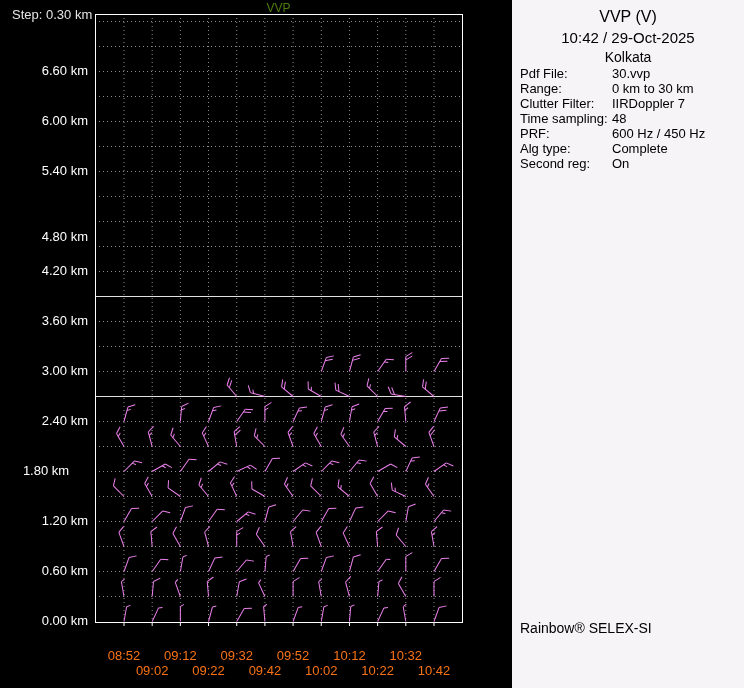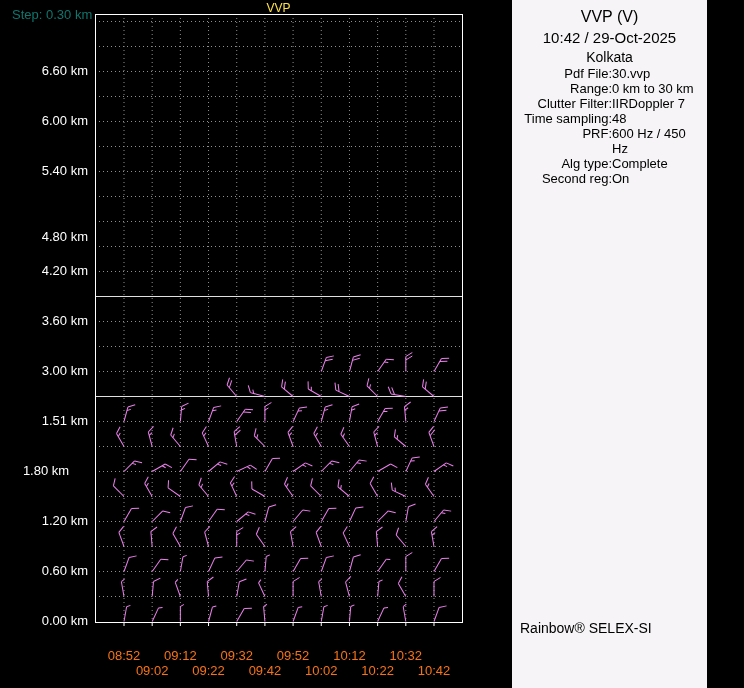--- a/index.html
+++ b/index.html
@@ -1,34 +1,34 @@
 <!DOCTYPE html>
 <html><head>
 <meta charset="utf-8">
 <style>
   html,body{margin:0;padding:0;background:#000;}
   #app{position:relative;width:744px;height:688px;background:#000;overflow:hidden;
        font-family:"Liberation Sans",sans-serif;}
   
   #chart{position:absolute;left:0;top:0;width:512px;height:688px;background:#000;}
   #chart-title{position:absolute;left:95px;top:1px;width:367px;text-align:center;
-       color:#fde047;font-size:12px;}
-  #step-label{position:absolute;left:12px;top:7px;color:#0f766e;font-size:13px;}
+       color:#4d7c0f;font-size:12px;}
+  #step-label{position:absolute;left:12px;top:7px;color:#e5e5e5;font-size:13px;}
   .ylab{position:absolute;left:4px;width:84px;text-align:right;color:#fff;font-size:13px;}
   .xlab{position:absolute;width:56px;text-align:center;color:#f97316;font-size:13px;}
   #plot-svg{position:absolute;left:0;top:0;}
   
-  #panel{position:absolute;left:512px;top:0;width:195px;height:688px;background:#f6f4f6;
+  #panel{position:absolute;left:512px;top:0;width:232px;height:688px;background:#f6f4f6;
        color:#000;}
   .p-title{margin-top:8px;text-align:center;font-size:16px;}
   .p-dt{margin-top:3px;text-align:center;font-size:15px;}
   .p-site{margin-top:3px;text-align:center;font-size:14px;}
   #panel-params{position:absolute;left:8px;top:66px;right:2px;font-size:13px;line-height:15px;}
   .prow{display:flex;}
-  .plabel{width:92px;flex:0 0 92px;text-align:right;}
+  .plabel{width:92px;flex:0 0 92px;}
   .pvalue{flex:1;}
   .p-footer{position:absolute;left:8px;top:620px;font-size:14px;}
 </style>
 </head>
 <body>
 
 <div id="app">
 
   <div id="chart">
     <div id="chart-title">VVP</div>
@@ -623,21 +623,21 @@
         </g>
       </svg>
     <div id="y-axis-labels">
         <div class="ylab" style="top: 63px;">6.60 km</div>
         <div class="ylab" style="top: 113px;">6.00 km</div>
         <div class="ylab" style="top: 163px;">5.40 km</div>
         <div class="ylab" style="top: 229px;">4.80 km</div>
         <div class="ylab" style="top: 263px;">4.20 km</div>
         <div class="ylab" style="top: 313px;">3.60 km</div>
         <div class="ylab" style="top: 363px;">3.00 km</div>
-        <div class="ylab" style="top: 413px;">1.51 km</div>
+        <div class="ylab" style="top: 413px;">2.40 km</div>
         <div class="ylab" style="top: 463px; text-align: center;">1.80 km</div>
         <div class="ylab" style="top: 513px;">1.20 km</div>
         <div class="ylab" style="top: 563px;">0.60 km</div>
         <div class="ylab" style="top: 613px;">0.00 km</div>
       </div>
     <div id="x-axis-labels">
         <div class="xlab" style="left: 96px; top: 648px;">08:52</div>
         <div class="xlab" style="left: 152.364px; top: 648px;">09:12</div>
         <div class="xlab" style="left: 208.727px; top: 648px;">09:32</div>
         <div class="xlab" style="left: 265.091px; top: 648px;">09:52</div>

